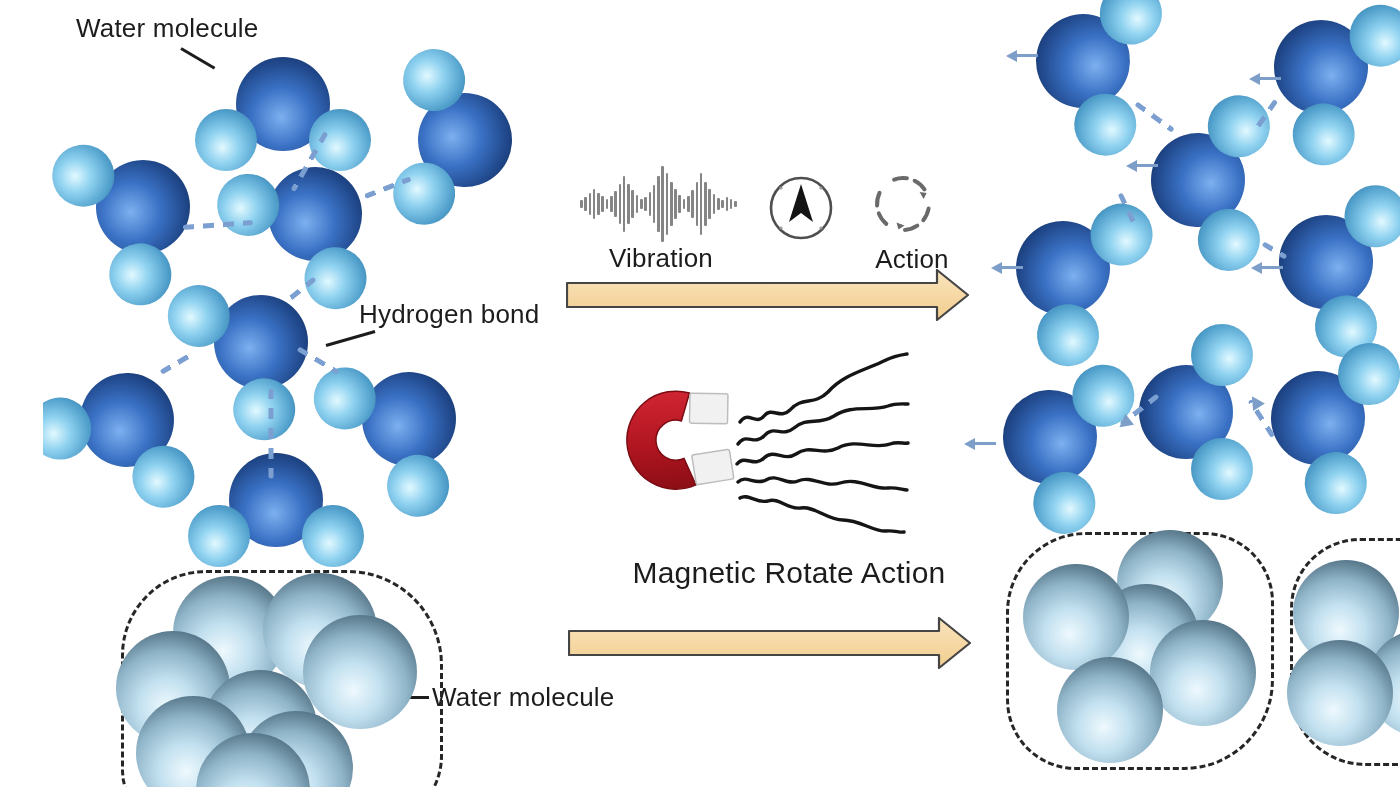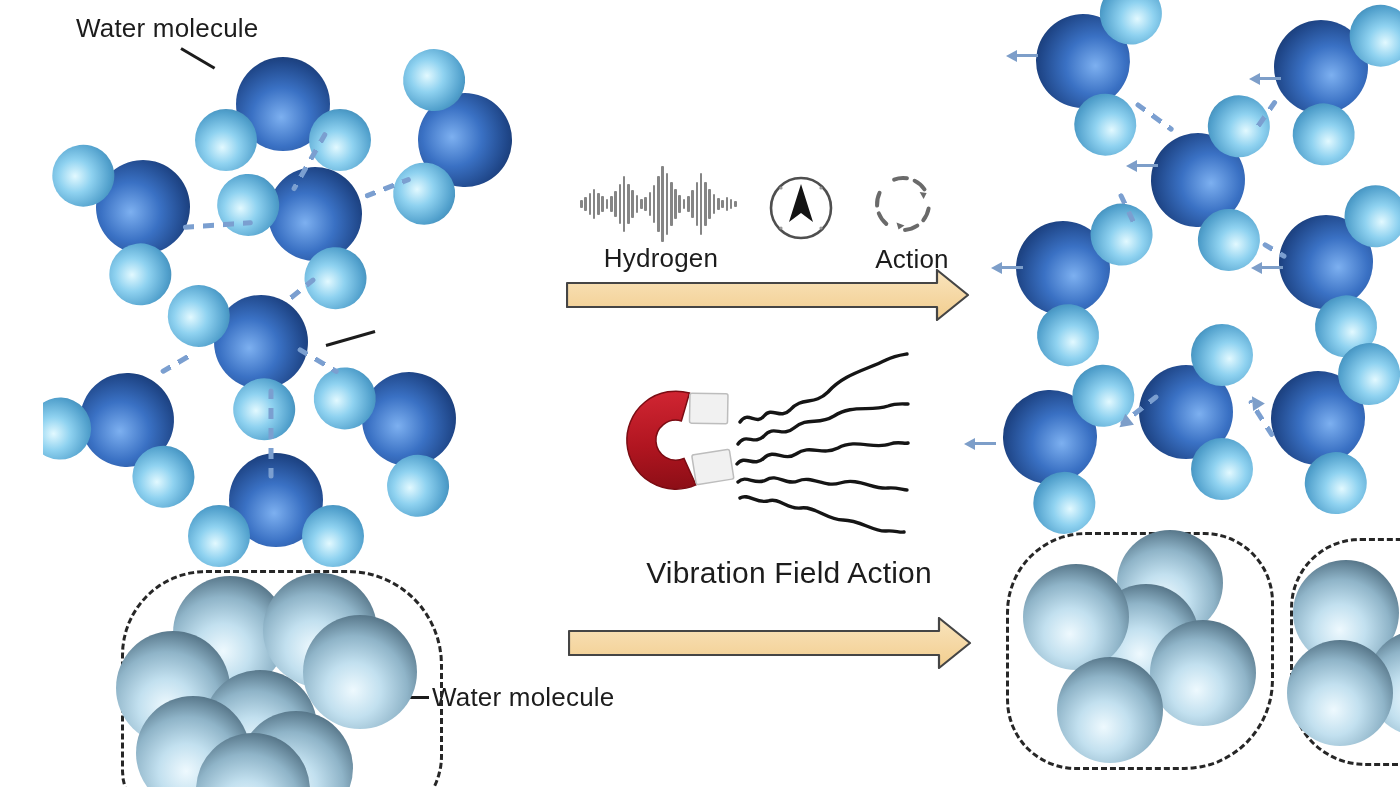--- a/index.html
+++ b/index.html
@@ -52,24 +52,25 @@
     display:flex;align-items:center;}
   .wf-bar{width:2.6px;margin-right:1.7px;background:var(--wf,#858585);border-radius:1px;}
   .icon-svg{position:absolute;}
 </style>
 </head>
 <body>
 
 <div id="canvas">
 
   <div class="label lbl-water-top">Water molecule</div>
+  <div class="label lbl-hbond">Hydrogen bond</div>
   <div class="label lbl-water-bottom">Water molecule</div>
-  <div class="label lbl-vibration">Hydrogen</div>
+  <div class="label lbl-vibration">Vibration</div>
   <div class="label lbl-rotate">Action</div>
-  <div class="label lbl-magnetic">Vibration Field Action</div>
+  <div class="label lbl-magnetic">Magnetic Rotate Action</div>
 
   <div id="waveform">
       <div class="wf-bar" style="height: 8px;"></div>
       <div class="wf-bar" style="height: 14px;"></div>
       <div class="wf-bar" style="height: 22px;"></div>
       <div class="wf-bar" style="height: 30px;"></div>
       <div class="wf-bar" style="height: 22px;"></div>
       <div class="wf-bar" style="height: 16px;"></div>
       <div class="wf-bar" style="height: 10px;"></div>
       <div class="wf-bar" style="height: 16px;"></div>

